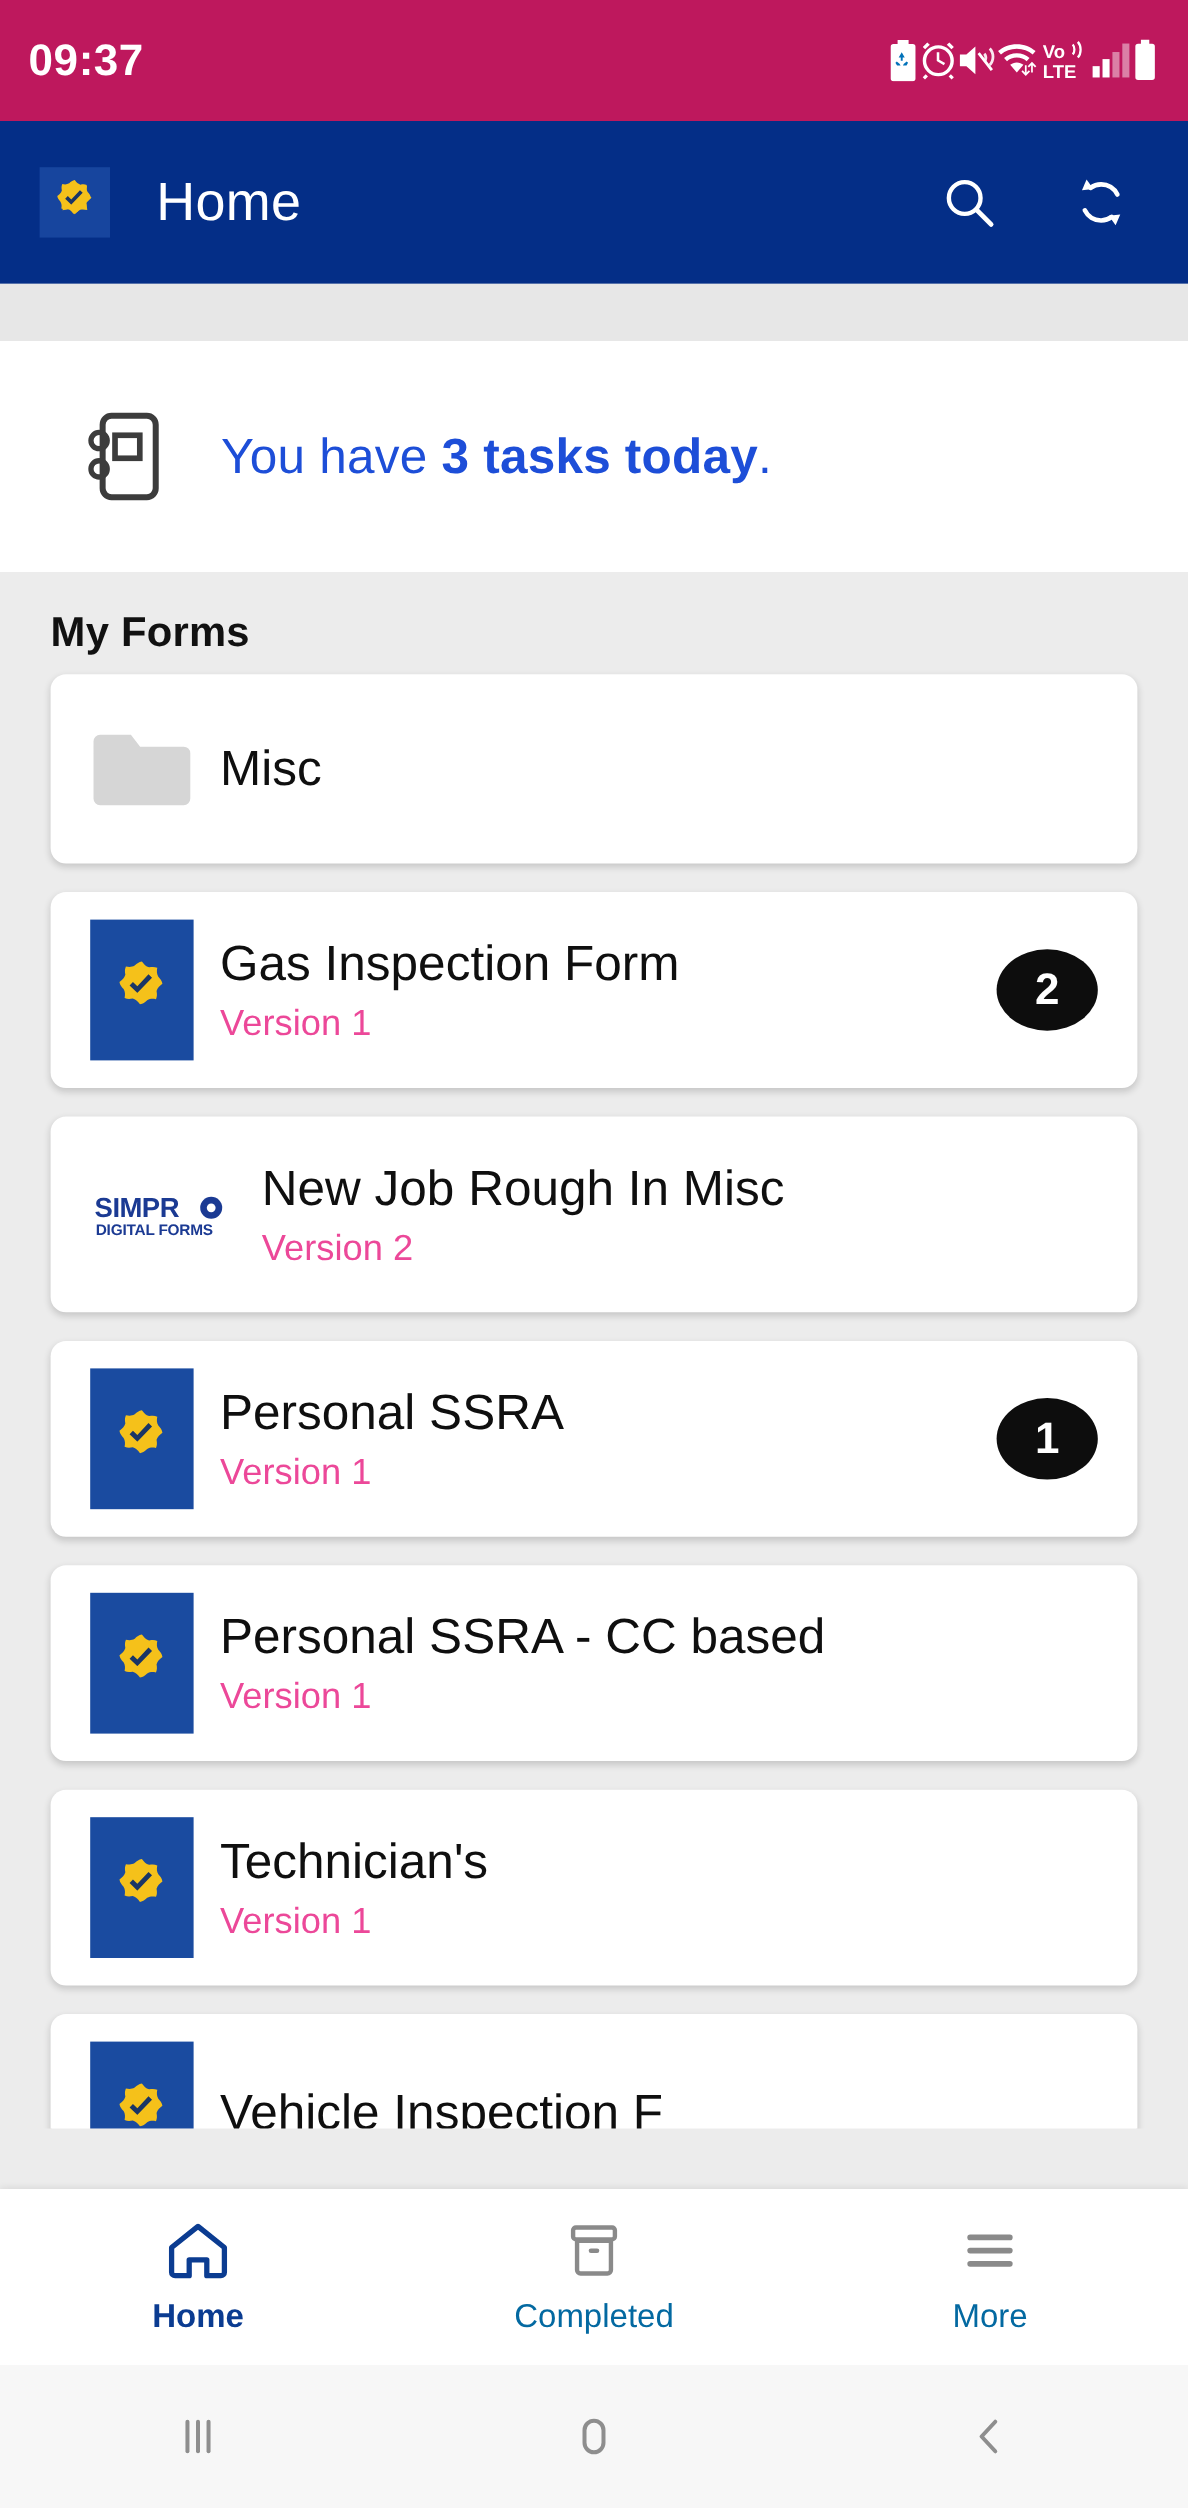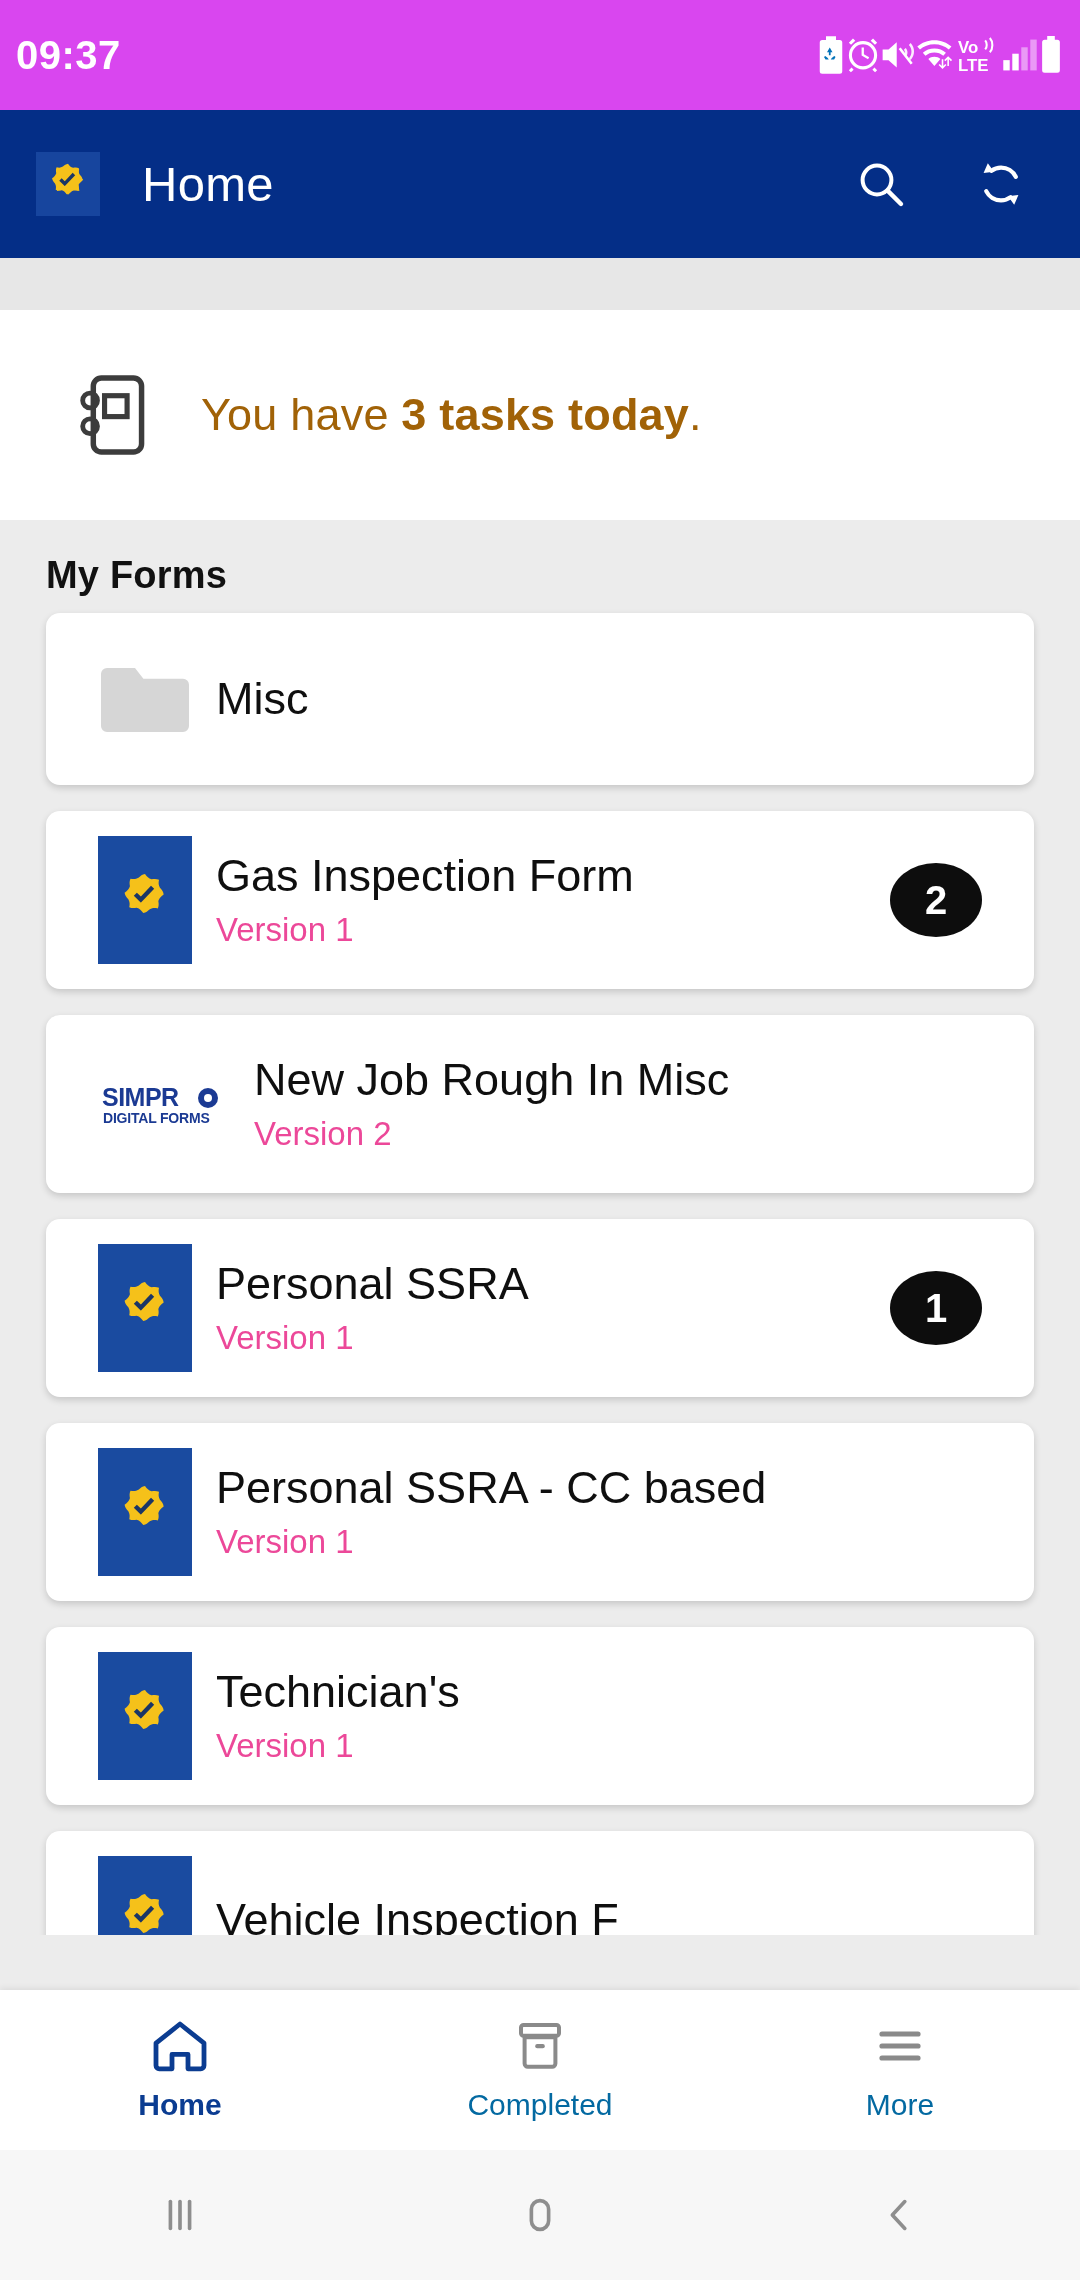--- a/index.html
+++ b/index.html
@@ -6,22 +6,22 @@
   html, body {
     width:1080px; height:2280px;
     font-family:"Liberation Sans", sans-serif;
     background:#ffffff;
     overflow:hidden;
   }
   .phone { position:relative; width:1080px; height:2280px; background:#ECECEC; }
 
   
   .statusbar{
-    position:relative; height:110px; background:#d946ef;
-    display:flex; align-items:center; padding:0 16px;justify-content:space-between;
+    position:relative; height:110px; background:#be185d;
+    display:flex; align-items:center; padding:0 26px;justify-content:space-between;
   }
   .sb-time{
     color:#ffffff; font-size:40px; font-weight:600; letter-spacing:.5px;
   }
   .sb-icons{ margin-left:auto; display:flex; align-items:center; }
   .sb-icons svg{ display:block; }
 
   
   .appbar{
     height:148px; background:#042E87; display:flex; align-items:center;
@@ -41,38 +41,38 @@
   
   .strip{ height:52px; background:#E7E7E7; }
 
   
   .tasks{
     height:210px; background:#ffffff; display:flex; align-items:center;
     padding:0 74px;
   }
   .tasks-icon{ flex:0 0 74px; width:74px; height:84px; }
   .tasks-text{
-    margin-left:53px; font-size:45px; color:#a16207; font-weight:400;
+    margin-left:53px; font-size:45px; color:#1d4ed8; font-weight:400;
     letter-spacing:.2px;
   }
   .tasks-text b{ font-weight:700; }
 
   
   .content{
     background:#ECECEC; height:1415px; overflow:hidden; position:relative;
   }
   .section-title{
     font-size:38px; font-weight:700; color:#111; padding:34px 46px 16px 46px;
     letter-spacing:.2px;
   }
   .card{
     position:relative; background:#ffffff; border-radius:14px;
     margin:0 46px 26px 46px; min-height:178px;
     box-shadow:0 3px 7px rgba(0,0,0,.16);
-    display:flex; align-items:center; padding:0 52px;
+    display:flex; align-items:center; padding:0 36px;
   }
   .card.folder-card{ min-height:172px; }
   .card-icon{ flex:0 0 94px; width:94px; height:128px; display:flex; align-items:center; justify-content:center;}
   .icon-tile{
     width:94px; height:128px; background:#1A4BA0;
     display:flex; align-items:center; justify-content:center;
   }
   .folder-ico{ width:94px; height:80px; }
   .simpro-ico{ width:132px; display:flex; flex-direction:column; align-items:center; justify-content:center; flex:0 0 132px;text-align:center;}
   .card-body{ margin-left:24px; flex:1 1 auto; min-width:0; }

